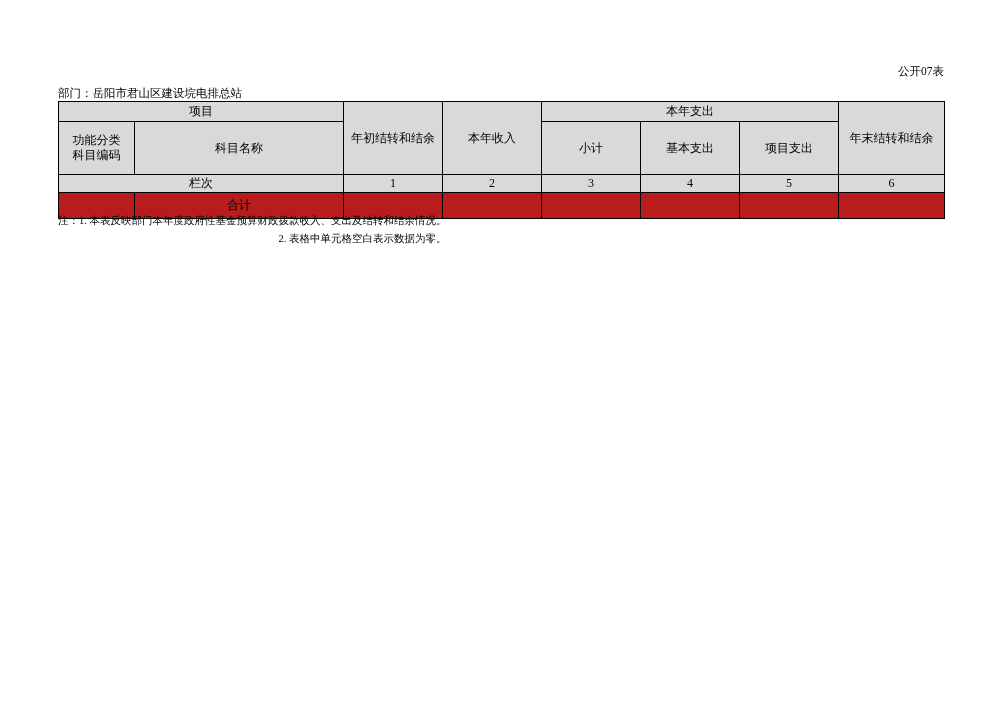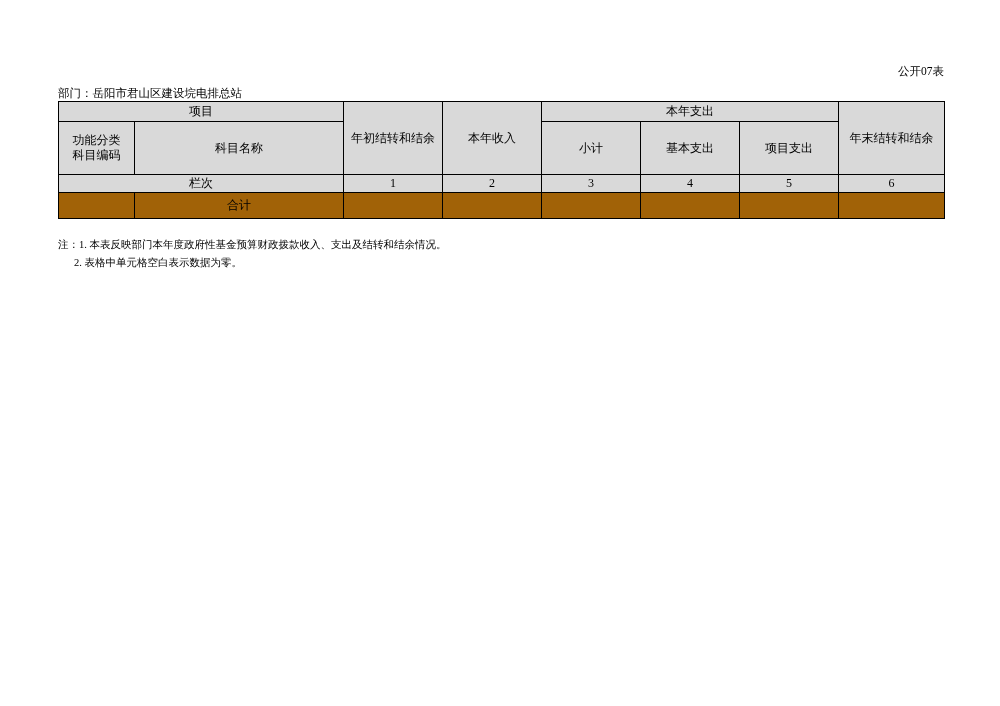--- a/index.html
+++ b/index.html
@@ -65,34 +65,35 @@
     font-size: 12px;
     font-weight: normal;
     padding: 0;
   }
   .hdr {
     background: #d9d9d9;
   }
   .h-project { height: 20px; }
   .h-sub { height: 53px; padding-left: 28px; }
   .h-col { height: 14px; border-radius: 10px; }
-  .h-data { height: 26px; background: #a16207; }
+  .h-data { height: 26px; background: #b91c1c; }
   .two-line {
     line-height: 1.25;
   }
   .cell-left {
     text-align: left;
     padding-left: 8px;
   }
   .notes {
     position: absolute;
-    top: 236px;
+    top: 212px;
     left: 58px;
     font-size: 10.5px;
     line-height: 1.75;
+    text-align: right;
   }
   .notes div { white-space: nowrap; }
   .notes .indent { padding-left: 16px; }
 </style>
 </head>
 <body>
 
 <div class="page">
 
 

